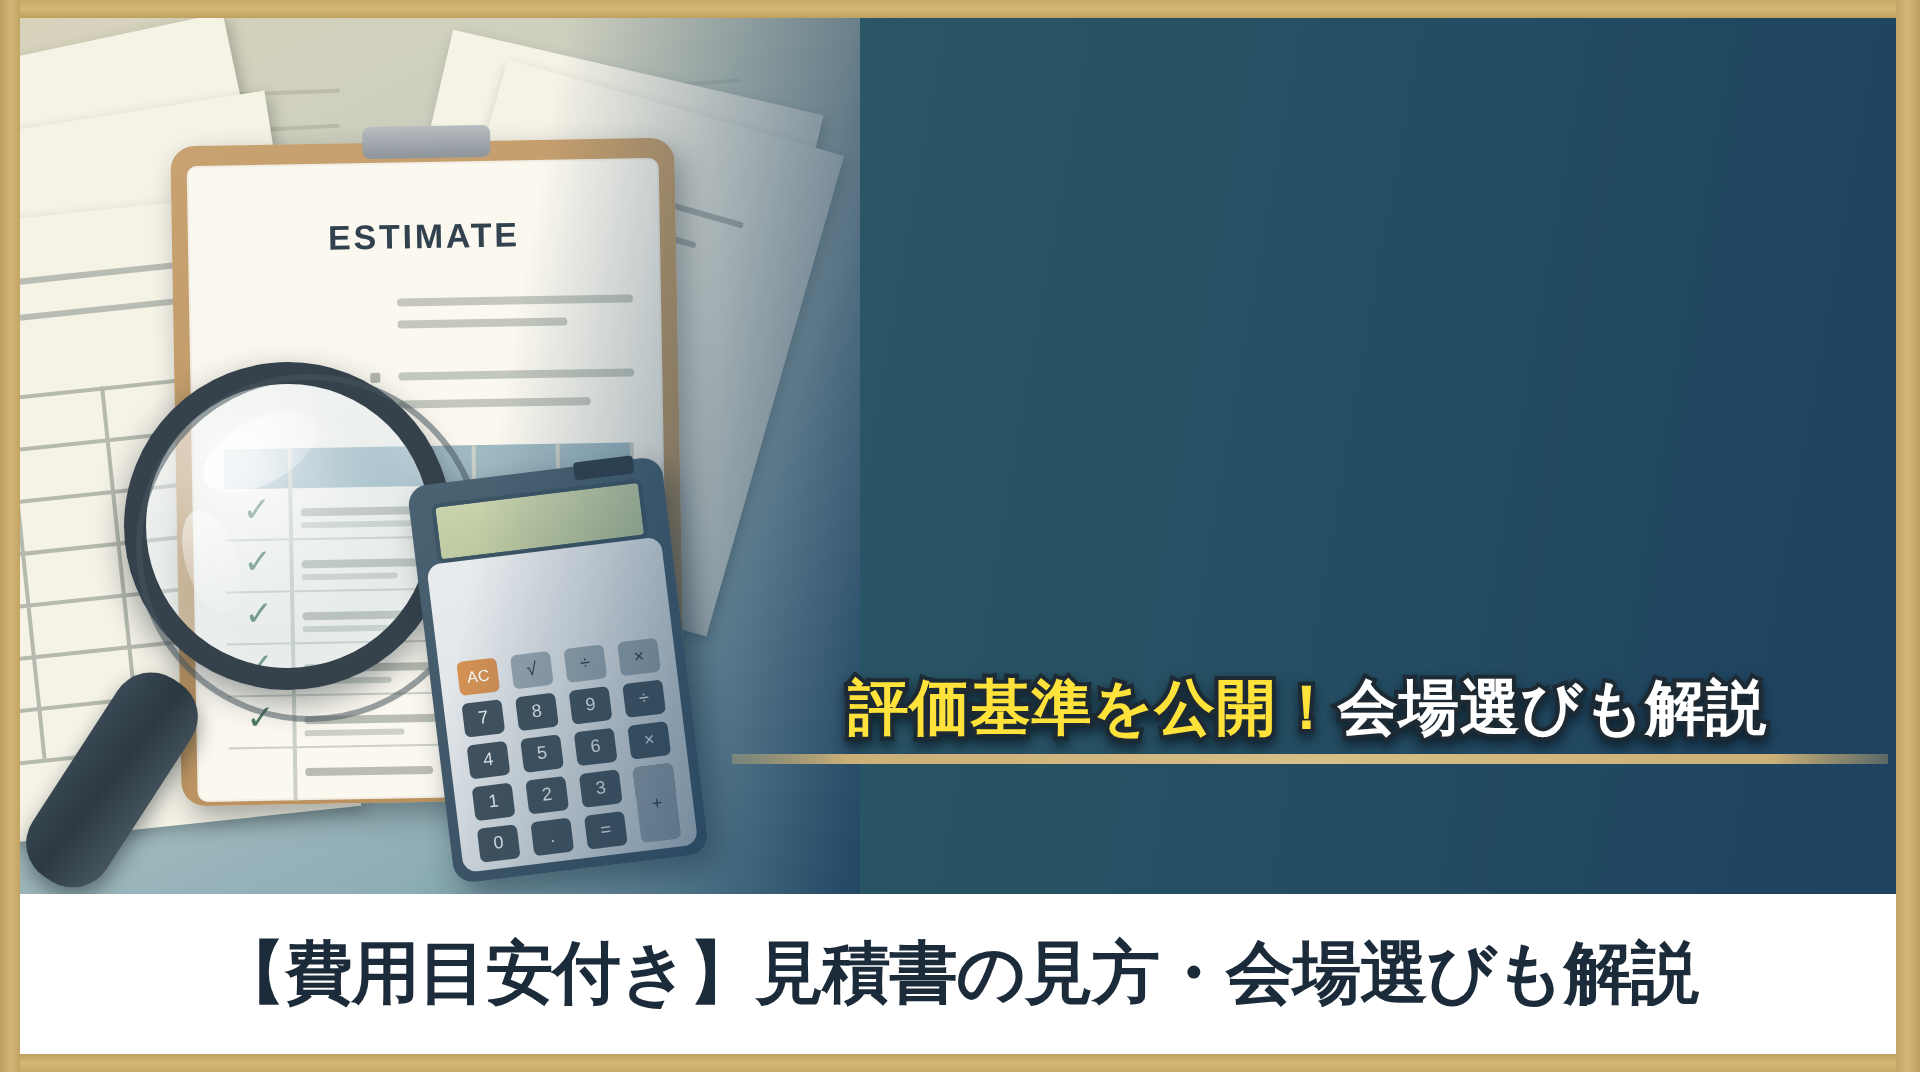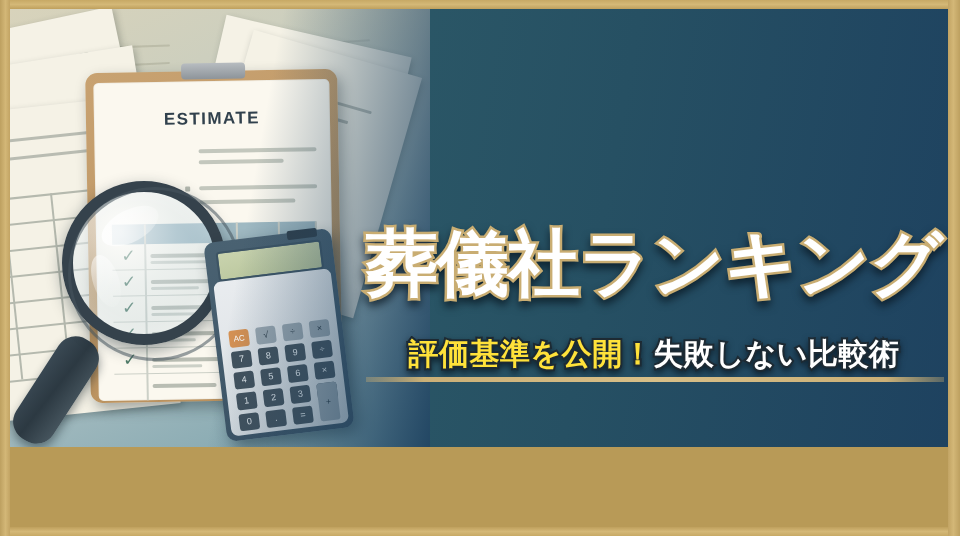--- a/index.html
+++ b/index.html
@@ -412,28 +412,30 @@
         <div class="key" style="left:9px;  top:134px;">0</div>
         <div class="key" style="left:36px; top:134px;">.</div>
         <div class="key" style="left:63px; top:134px;">=</div>
         <div class="key lite wide" style="left:90px; top:113px;">+</div>
       </div>
     </div>
 
     <div class="desk-shade"></div>
 
     <div class="copy">
-      <div class="big big2">葬儀社ランキング</div>
       <div class="sub">
-        <span class="y">評価基準を公開！</span><span class="w">失敗しない比較術</span>
+        <span class="y">評価基準を公開！</span><span class="w">会場選びも解説</span>
       </div>
       <div class="sub-rule"></div>
     </div>
 
   </div>
 
+  <div class="strap">
+    <div class="strap-text">【費用目安付き】見積書の見方・会場選びも解説</div>
+  </div>
 
   <div class="frame-top"></div>
   <div class="frame-bottom"></div>
   <div class="frame-left"></div>
   <div class="frame-right"></div>
 
 </div>
 
 </body></html>

